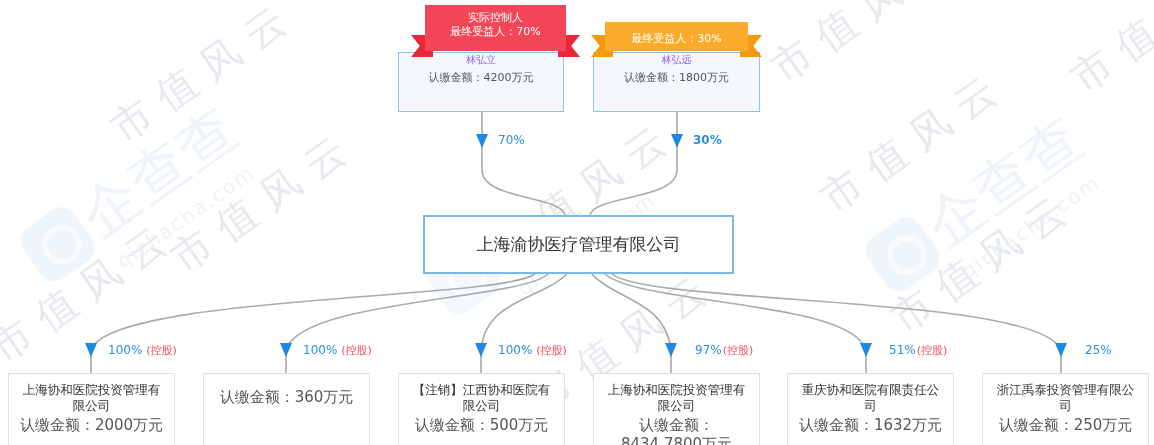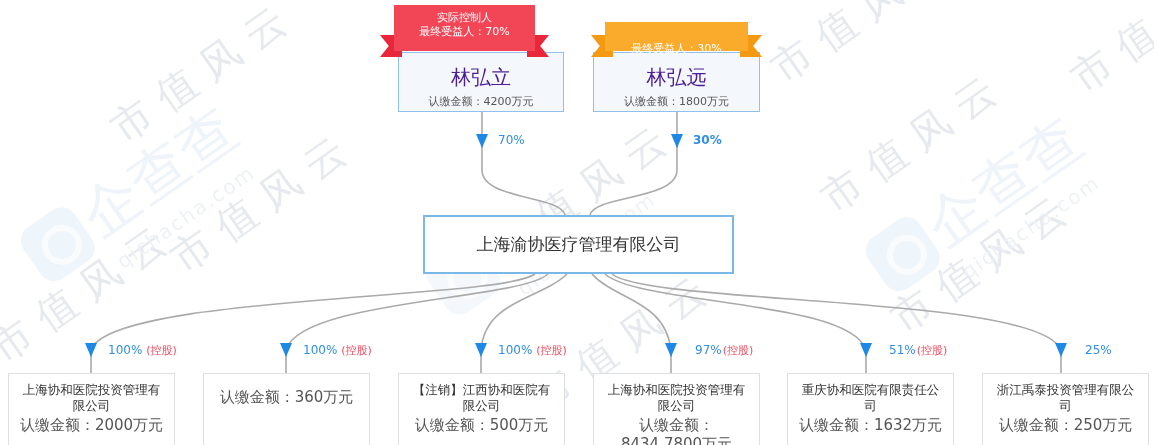--- a/index.html
+++ b/index.html
@@ -26,21 +26,21 @@
   .ribbon .band { position:absolute; left:14px; right:14px; top:0; bottom:6px; }
   .ribbon .tail-l, .ribbon .tail-r { position:absolute; width:22px; height:22px; bottom:0; }
   .ribbon .tail-l { left:0; clip-path:polygon(0 0,100% 0,100% 100%,0 100%,40% 50%); }
   .ribbon .tail-r { right:0; clip-path:polygon(0 0,100% 0,60% 50%,100% 100%,0 100%); }
   .ribbon .txt { position:relative; padding-top:6px; }
 
   .person {
     position:absolute; z-index:2; background:#f4f8fd; border:1px solid #8fc1ea;
     text-align:center; box-sizing:border-box;
   }
-  .person .name { font-size:20px; color:#4c1d95; margin-top:11px; }
+  .person .name { font-size:10px; color:#8b5cf6; }
   .person .amt { font-size:11px; color:#555; margin-top:3px; }
 
   .center {
     position:absolute; z-index:2; left:423px; top:215px; width:311px; height:59px;
     border:2px solid #7ab8e8; background:#fff; box-sizing:border-box;
     display:flex; align-items:center; justify-content:center;
     font-size:17px; color:#333;
   }
 
   .pct { position:absolute; z-index:3; font-size:12px; color:#2f8de4; white-space:nowrap; }
@@ -101,34 +101,34 @@
     <path d="M671 134 L683 134 L677 148 Z"></path>
     <path d="M85 343 L97 343 L91 357 Z"></path>
     <path d="M280 343 L292 343 L286 357 Z"></path>
     <path d="M475 343 L487 343 L481 357 Z"></path>
     <path d="M665 343 L677 343 L671 357 Z"></path>
     <path d="M860 343 L872 343 L866 357 Z"></path>
     <path d="M1055 343 L1067 343 L1061 357 Z"></path>
   </g>
 </svg>
 
-<div class="ribbon" style="left:380px;top:5px;width:169px;height:52px;">
+<div class="ribbon" style="left:411px;top:5px;width:169px;height:52px;">
   <div class="tail-l" style="background:#e8283a;"></div>
   <div class="tail-r" style="background:#e8283a;"></div>
   <div class="band" style="background:#f24657;"></div>
   <div class="txt">
     <div>实际控制人</div>
     <div>最终受益人：70%</div>
   </div>
 </div>
 <div class="ribbon" style="left:591px;top:22px;width:171px;height:35px;">
   <div class="tail-l" style="background:#f39a12;"></div>
   <div class="tail-r" style="background:#f39a12;"></div>
   <div class="band" style="background:#fbab2c;"></div>
-  <div class="txt" style="padding-top:20px;">
+  <div class="txt" style="padding-top:10px;">
     <div>最终受益人：30%</div>
   </div>
 </div>
 
 <div class="person" style="left:398px;top:52px;width:166px;height:60px;">
   <div class="name">林弘立</div>
   <div class="amt">认缴金额：4200万元</div>
 </div>
 <div class="person" style="left:593px;top:52px;width:167px;height:60px;">
   <div class="name">林弘远</div>

